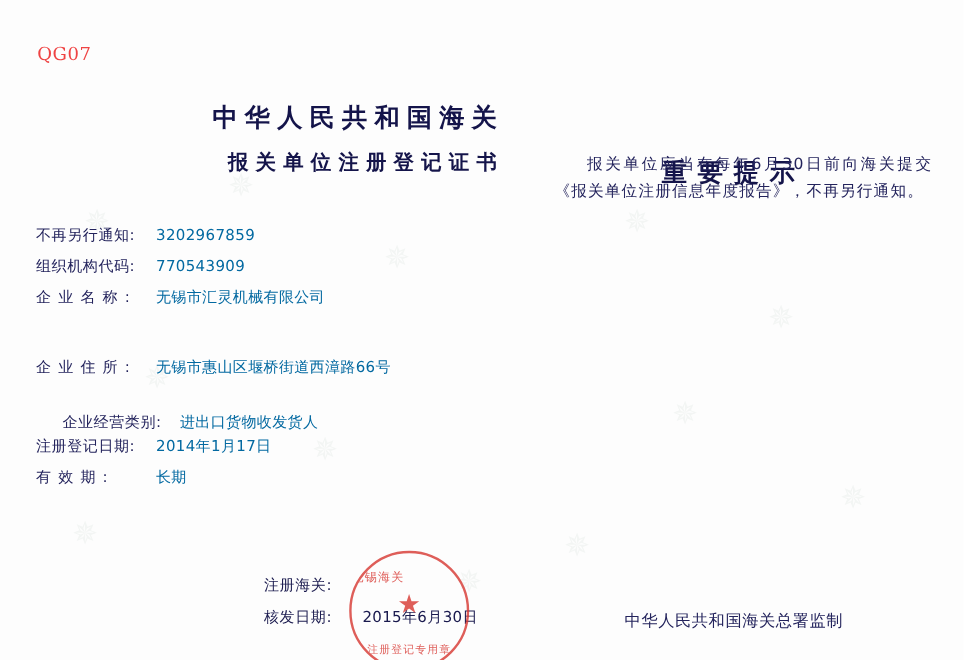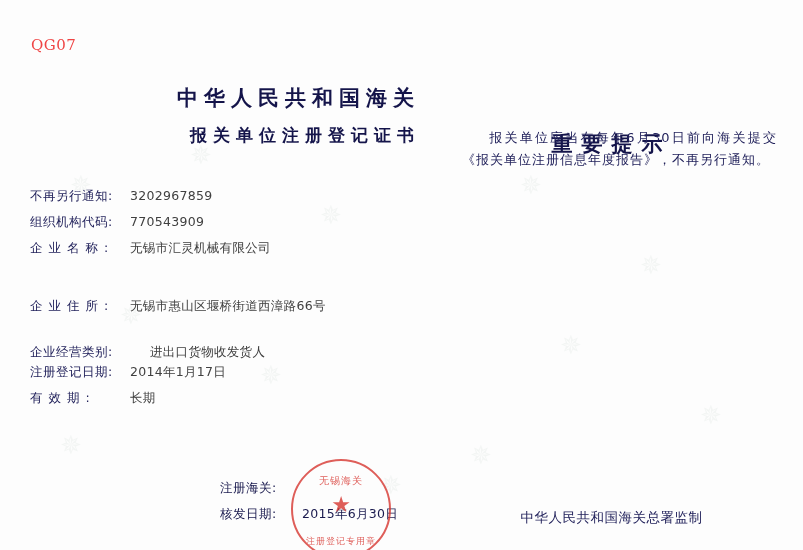--- a/index.html
+++ b/index.html
@@ -96,21 +96,21 @@
     white-space: nowrap;
   }
   .field-label.spread {
     letter-spacing: 6px;
   }
   .field-value {
     position: absolute;
     left: 100px;
     top: 0;
     font-size: 12.5px;
-    color: #404040;
+    color: #0369a1;
     letter-spacing: 0.3px;
     white-space: nowrap;
   }
 
   .footer-left {
     position: absolute;
     left: 30px;
     top: 480px;
     width: 390px;
   }
@@ -159,21 +159,21 @@
     transform: translate(-50%, -50%);
     color: #d6322c;
     font-size: 22px;
     line-height: 1;
   }
   .seal-top-text {
     position: absolute;
     left: 0;
     top: 13px;
     width: 100%;
-    text-align: center;
+    text-align: left;
     font-size: 10px;
     color: #d6322c;
     letter-spacing: 1px;
   }
   .seal-bottom-text {
     position: absolute;
     left: 0;
     bottom: 9px;
     width: 100%;
     text-align: center;
@@ -266,21 +266,21 @@
       </div>
       <div class="field-row">
         <span class="field-label spread">企业名称:</span>
         <span class="field-value">无锡市汇灵机械有限公司</span>
       </div>
       <div class="field-row" style="height:58px;">
         <span class="field-label spread" style="top:32px;">企业住所:</span>
         <span class="field-value" style="top:32px;">无锡市惠山区堰桥街道西漳路66号</span>
       </div>
       <div class="field-row" style="height:40px;">
-        <span class="field-label" style="top:20px;">企业经营类别:</span>
+        <span class="field-label" style="top:20px;margin-left:22px;">企业经营类别:</span>
         <span class="field-value" style="top:20px;margin-left:20px;">进出口货物收发货人</span>
       </div>
       <div class="field-row">
         <span class="field-label">注册登记日期:</span>
         <span class="field-value">2014年1月17日</span>
       </div>
       <div class="field-row">
         <span class="field-label spread">有效期:</span>
         <span class="field-value">长期</span>
       </div>

